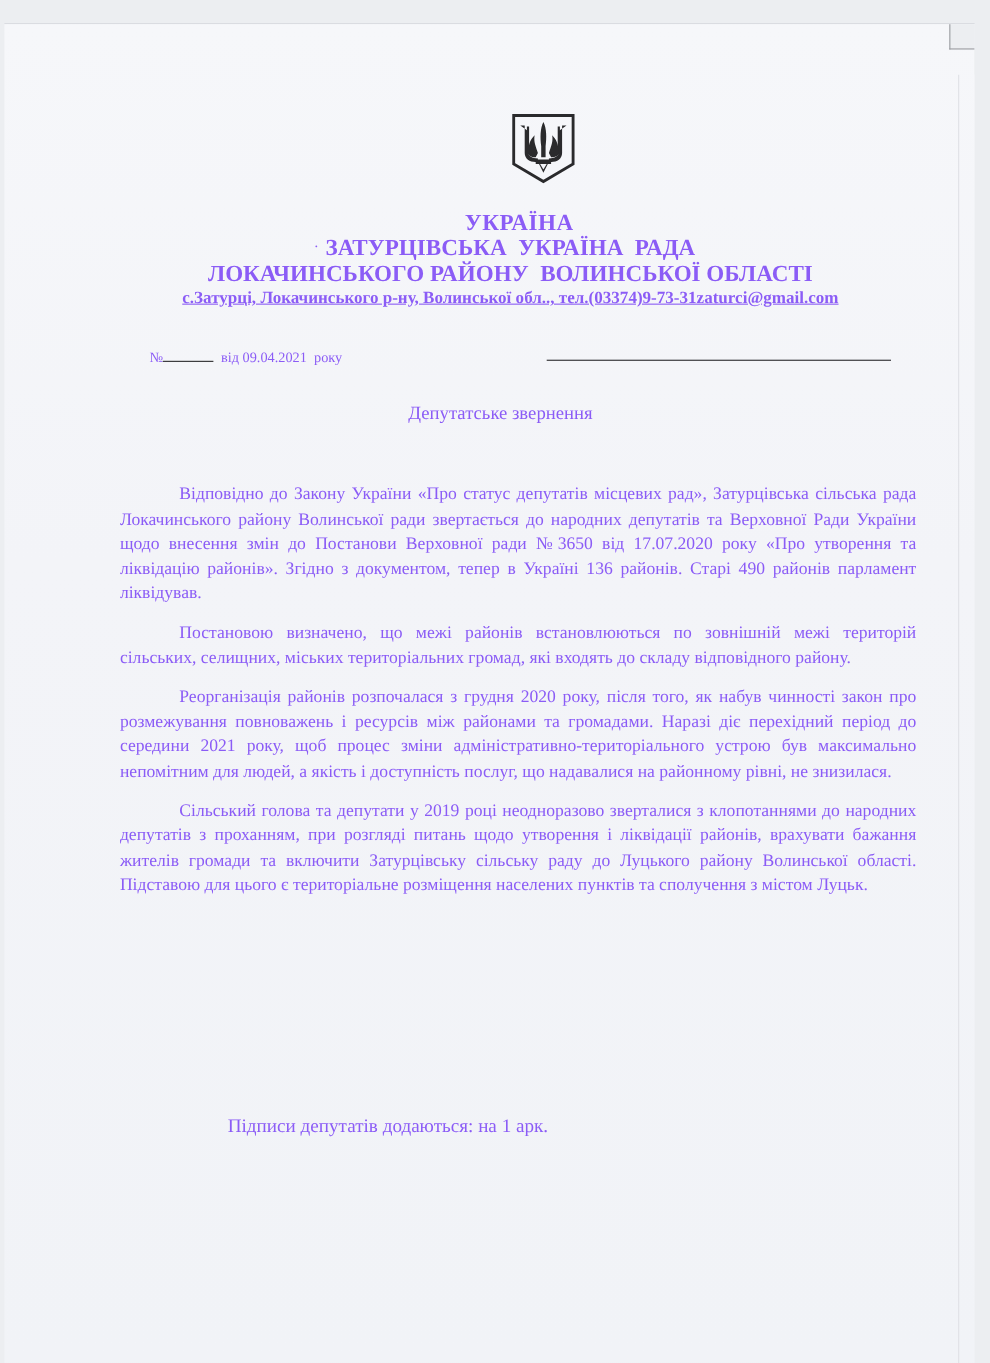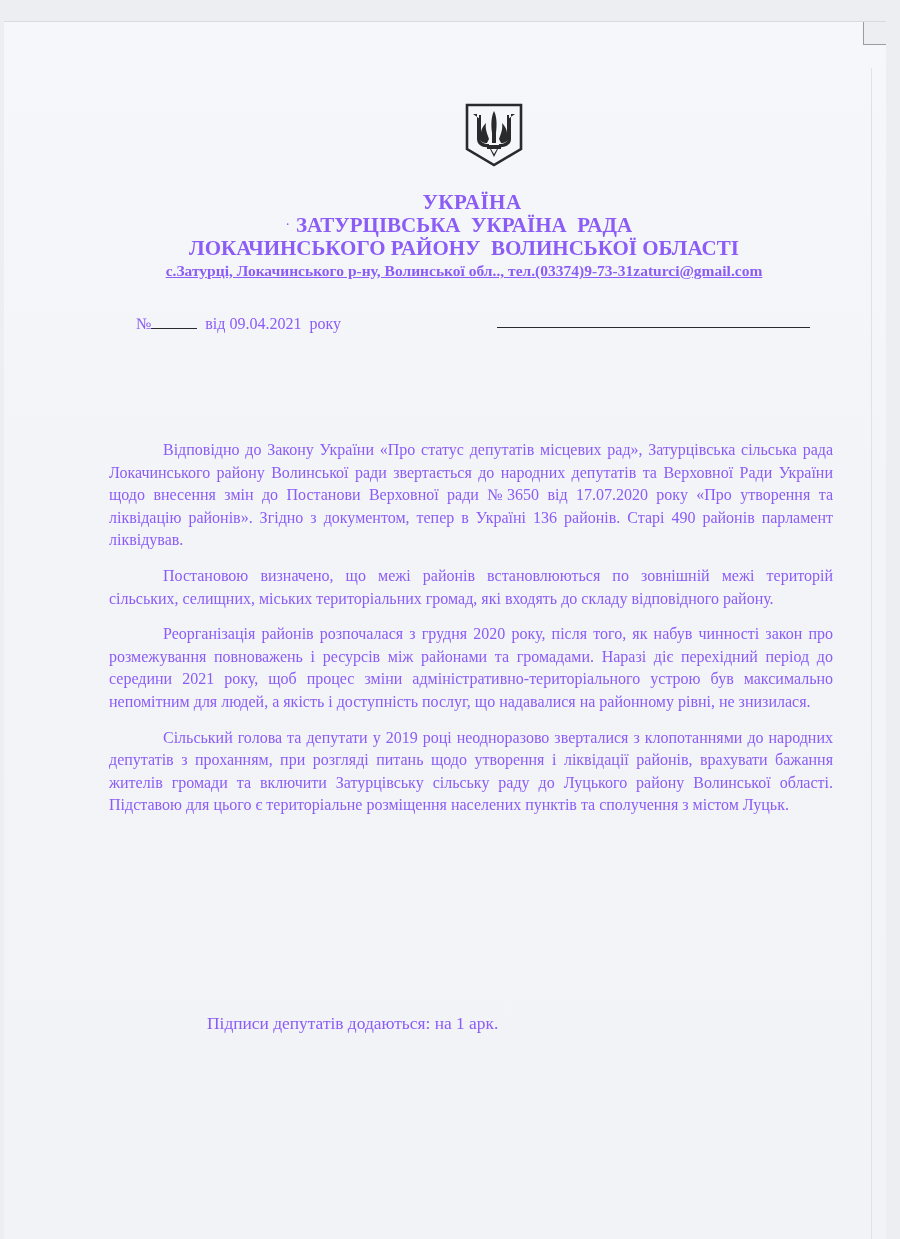--- a/index.html
+++ b/index.html
@@ -103,21 +103,21 @@
       top: 262px;
       font-size: 15.5px;
       font-weight: bold;
       text-decoration: underline;
       left: 14px;
     }
     .ref-line {
       position: absolute;
       top: 311px;
       left: 136px;
-      font-size: 16px;
+      font-size: 13px;
       white-space: pre;
     }
     .ref-line .blank {
       display: inline-block;
       width: 46px;
       border-bottom: 1px solid #2a2a2c;
       height: 17px;
       vertical-align: baseline;
     }
     .sig-line {
@@ -195,20 +195,21 @@
     <div class="header h-council">
       <span class="dot">·</span>
       <span style="white-space:pre;">ЗАТУРЦІВСЬКА  УКРАЇНА  РАДА</span>
     </div>
     <div class="header h-district" style="white-space:pre;">ЛОКАЧИНСЬКОГО РАЙОНУ  ВОЛИНСЬКОЇ ОБЛАСТІ</div>
     <div class="header h-address">с.Затурці, Локачинського р-ну, Волинської обл.., тел.(03374)9-73-31zaturci@gmail.com</div>
 
     <div class="ref-line"><span>№</span><span class="blank"></span><span>  від 09.04.2021  року</span></div>
     <div class="sig-line"></div>
 
+    <div class="doc-title">Депутатське звернення</div>
 
     <div class="body-text">
       <p>Відповідно до Закону України  «Про статус депутатів місцевих рад», Затурцівська сільська рада Локачинського району Волинської ради звертається до народних депутатів та Верховної Ради України щодо внесення змін до Постанови Верховної ради №3650 від 17.07.2020 року «Про утворення та ліквідацію районів». Згідно з документом, тепер в Україні 136 районів. Старі 490 районів парламент ліквідував.</p>
       <p>Постановою визначено, що межі районів встановлюються по зовнішній межі територій сільських, селищних, міських територіальних громад, які входять до складу відповідного району.</p>
       <p>Реорганізація районів розпочалася з грудня 2020 року, після того, як набув чинності закон про розмежування повноважень і ресурсів між районами та громадами. Наразі діє перехідний період до середини 2021 року, щоб процес зміни адміністративно-територіального устрою був максимально непомітним для людей, а якість і доступність послуг, що надавалися на районному рівні, не знизилася.</p>
       <p class="last-sp">Сільський голова та депутати  у 2019 році неодноразово зверталися з клопотаннями до народних депутатів з проханням, при розгляді питань щодо утворення і ліквідації районів, врахувати бажання  жителів громади та включити Затурцівську сільську раду до Луцького району Волинської області. Підставою для цього є територіальне розміщення населених пунктів та сполучення з містом Луцьк.</p>
     </div>
 
     <div class="p-attach">Підписи депутатів додаються: на 1 арк.</div>
   </div>

